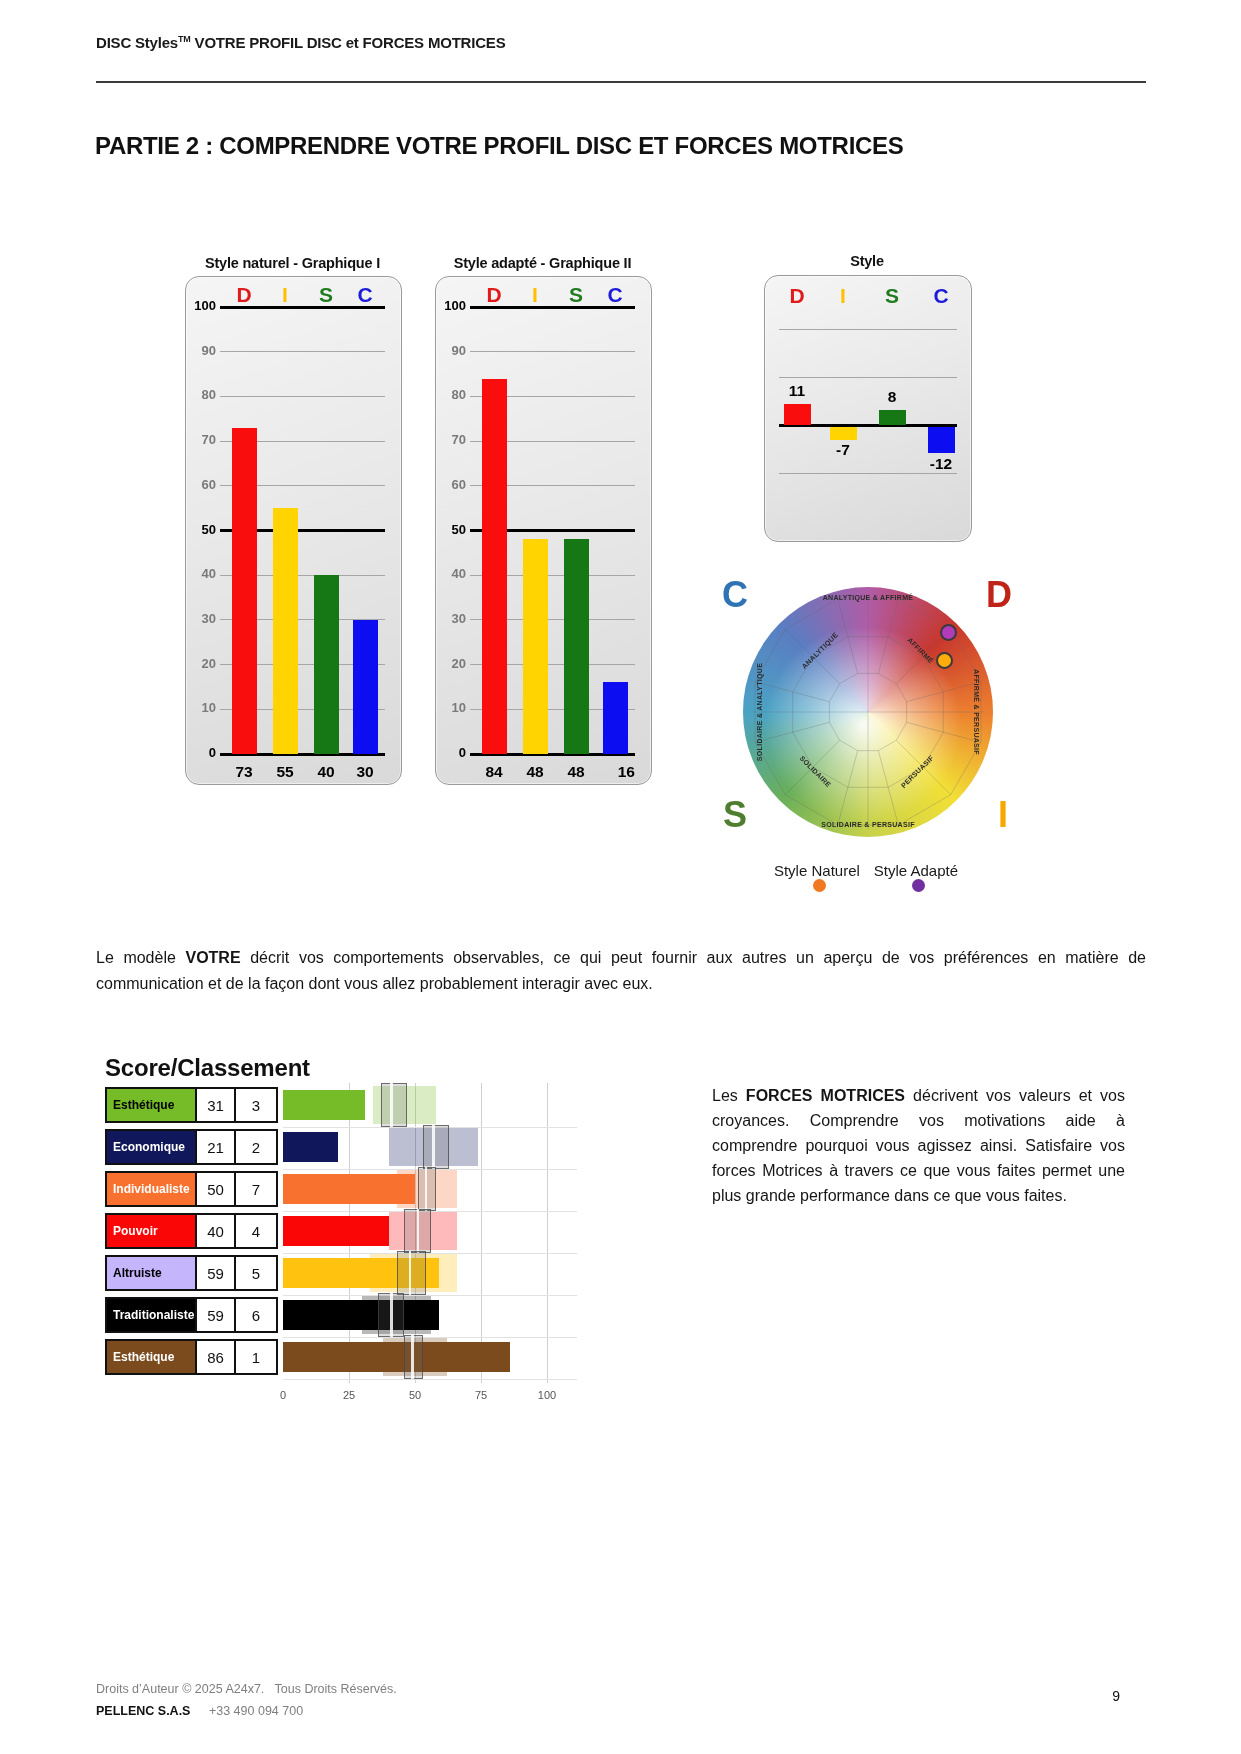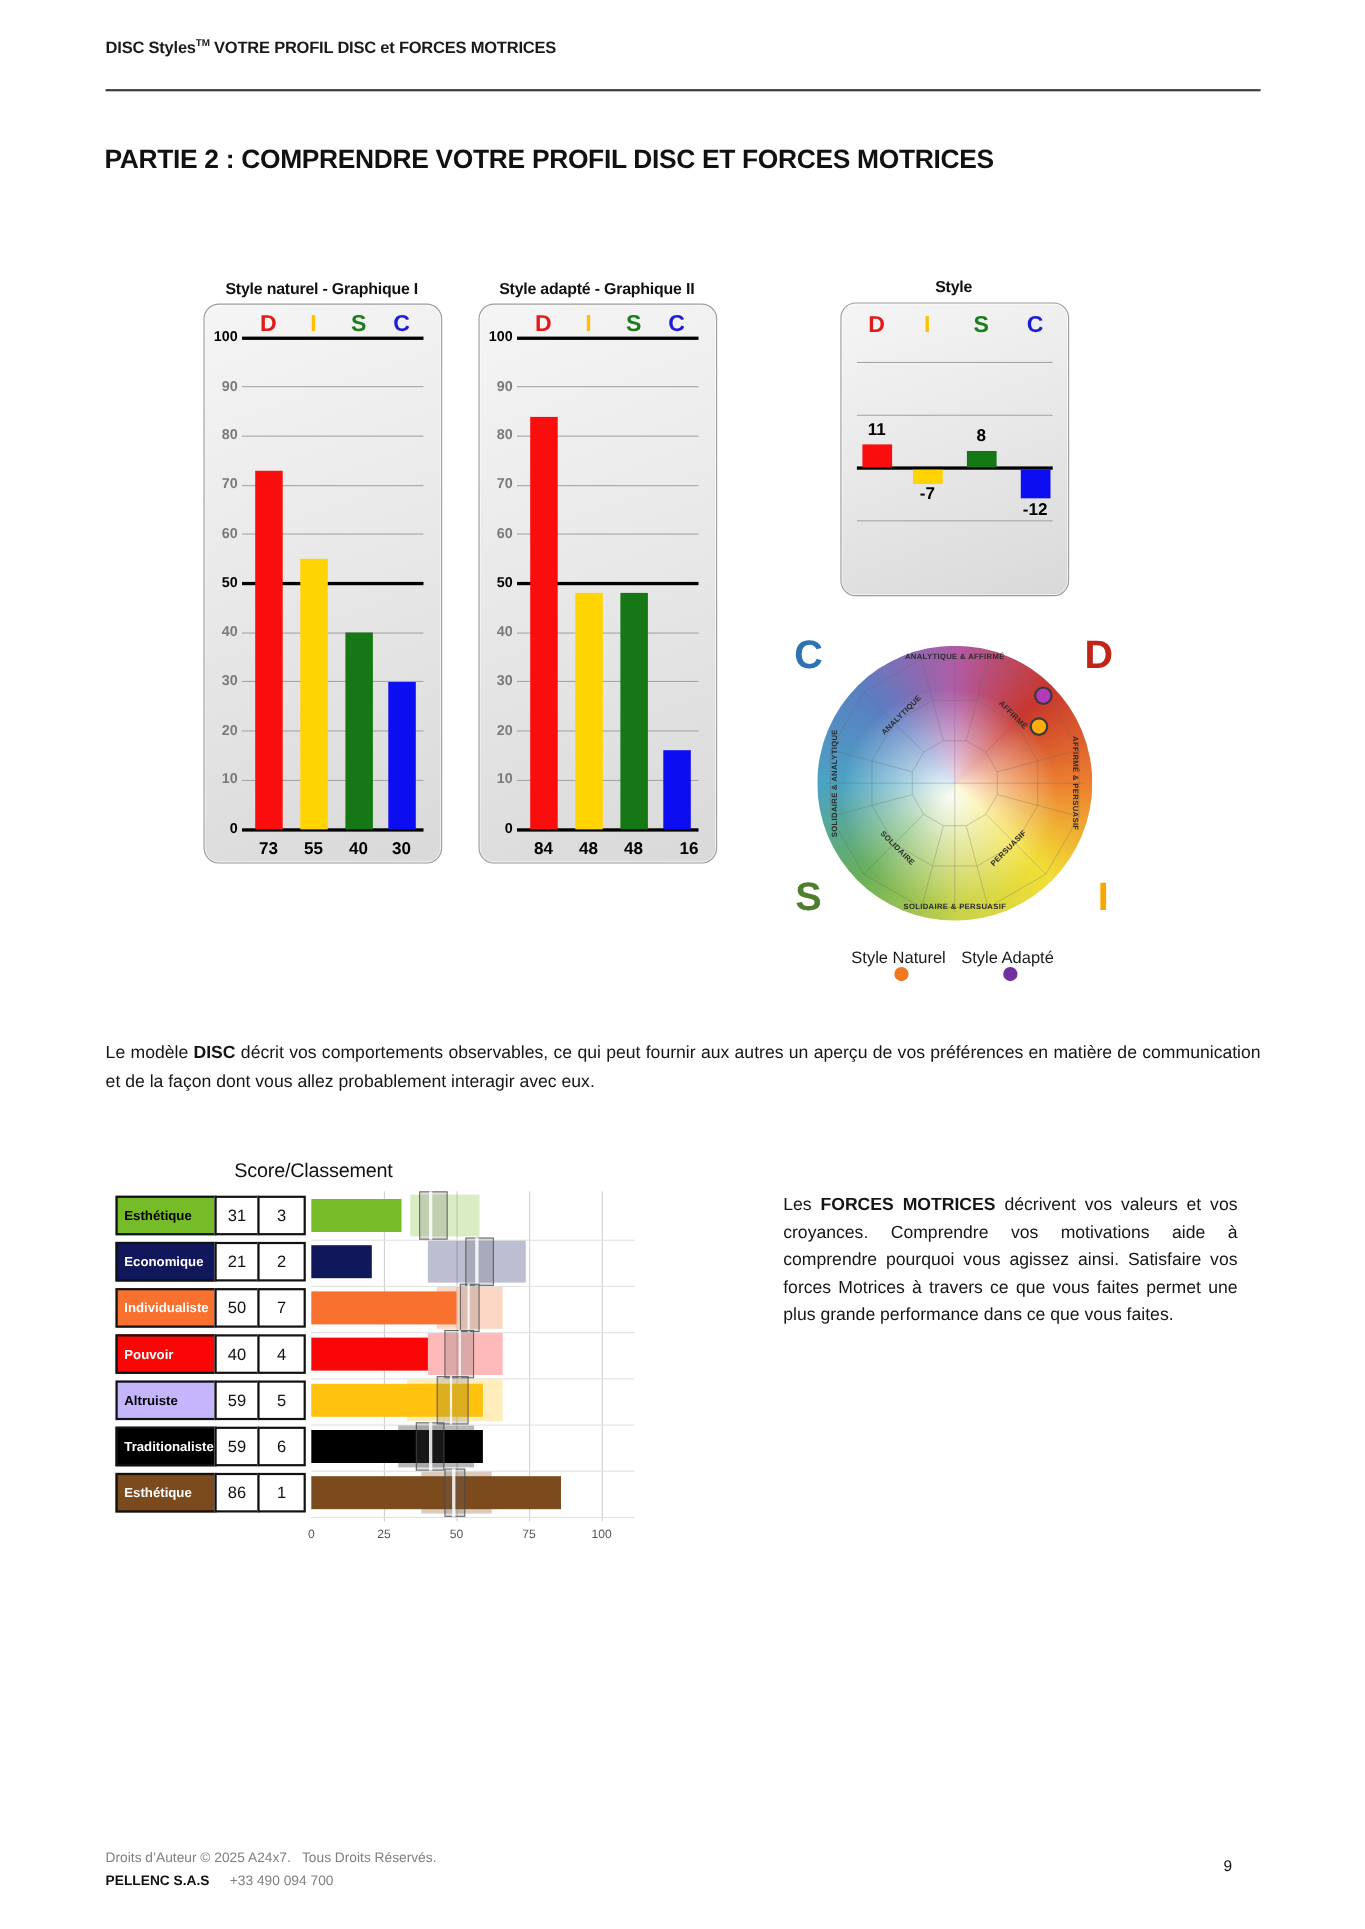--- a/index.html
+++ b/index.html
@@ -38,21 +38,21 @@
   .wheel-web { position:absolute; left:0; top:0; }
   .wheel-big-letter { position:absolute; font-size:36px; font-weight:bold; width:34px; text-align:center; }
   .wheel-edge-label { position:absolute; font-size:7px; font-weight:bold; color:#2b2b2b; white-space:nowrap; letter-spacing:0.3px; }
   .wheel-dot { position:absolute; width:13px; height:13px; border-radius:50%; border:2px solid #3a3a3a; }
   .legend-row { display:flex; justify-content:center; align-items:center; gap:14px; font-size:15px; color:#1a1a1a; }
   .legend-dot { width:13px; height:13px; border-radius:50%; display:inline-block; margin-left:6px; }
   .legend-item { display:flex; align-items:center;flex-direction:column; }
   
   .para { font-size:16px; line-height:26px; text-align:justify; color:#151515; }
   
-  .score-title { font-size:18px; font-weight:normal; text-align:center; letter-spacing:-0.2px; }
+  .score-title { font-size:24px; font-weight:bold; text-align:left; letter-spacing:-0.2px; }
   .score-cell { position:absolute; box-sizing:border-box; border:2px solid #111; display:flex; align-items:center; }
   .score-cell.num { background:#fff; justify-content:center; font-size:15px; }
   .score-cell.name { padding-left:6px; font-size:12px; font-weight:bold; }
   .row-sep { position:absolute; height:1px; background:#e2e2e2; }
   .vline { position:absolute; width:1px; background:#d0d0d0; }
   .axis-num { position:absolute; font-size:11px; color:#555; text-align:center; width:26px; }
   
   .footer-gray { color:#7f7f7f; font-size:12.5px; white-space:pre-wrap; }
   .footer-co { color:#111; font-size:12.5px; font-weight:bold; }
   .page-num { font-size:14px; color:#111; }
@@ -207,21 +207,21 @@
       <span>Style Naturel</span>
       <span class="legend-dot" id="legend-dot-natural" style="background: rgb(240, 120, 32);"></span>
     </span>
     <span class="legend-item">
       <span>Style Adapté</span>
       <span class="legend-dot" id="legend-dot-adapted" style="background: rgb(112, 48, 160);"></span>
     </span>
   </div>
 
   <div class="abs para" style="left:96px;top:945px;width:1050px;">
-    <span>Le modèle </span><b>DISC</b><span> décrit vos comportements observables, ce qui peut fournir aux autres un aperçu de vos préférences en matière de communication et de la façon dont vous allez probablement interagir avec eux.</span>
+    <span>Le modèle </span><b>VOTRE</b><span> décrit vos comportements observables, ce qui peut fournir aux autres un aperçu de vos préférences en matière de communication et de la façon dont vous allez probablement interagir avec eux.</span>
   </div>
 
   <div class="abs score-title" style="left:105px;top:1054px;width:360px;">Score/Classement</div>
   <div class="abs" id="score-chart" style="left:105px;top:1087px;width:490px;height:330px;">
       <div class="vline" style="left: 244px; top: -4px; height: 300px;"></div>
       <div class="vline" style="left: 310px; top: -4px; height: 300px;"></div>
       <div class="vline" style="left: 376px; top: -4px; height: 300px;"></div>
       <div class="vline" style="left: 442px; top: -4px; height: 300px;"></div>
       <div class="row-sep" style="left: 178px; width: 294px; top: 40px;"></div>
       <div class="score-cell name" style="left: 0px; top: 0px; width: 92px; height: 36px; background: rgb(118, 188, 41); color: rgb(0, 0, 0);">Esthétique</div>

